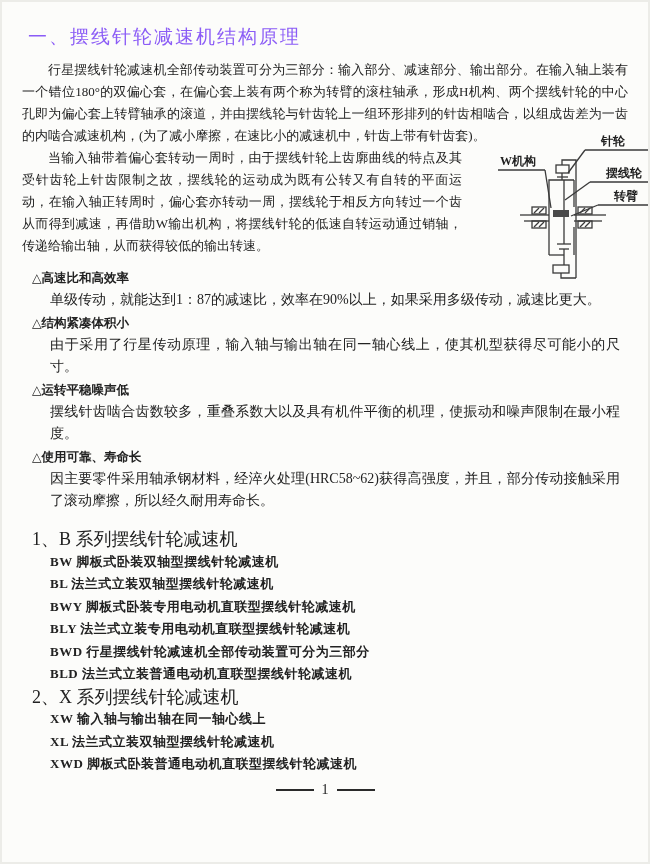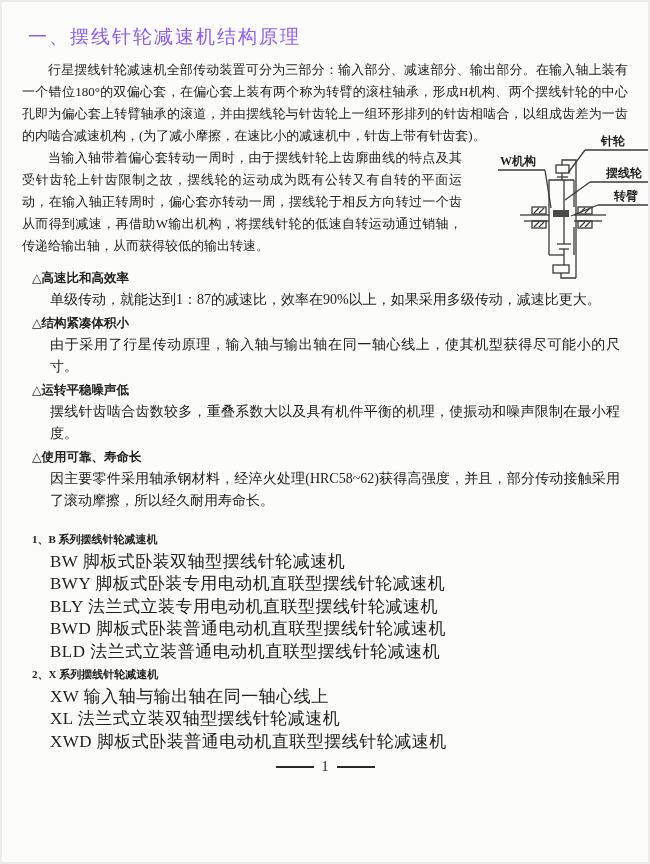--- a/index.html
+++ b/index.html
@@ -44,25 +44,25 @@
   .feature-title.hang{
     padding-left:22px;text-indent:-12.5px;font-weight:bold;max-width:600px;
   }
   .feature-body{
     font-size:14px;line-height:22px;text-align:justify;
     margin-left:28px;max-width:570px;
   }
   .sec2-block{margin-top:10px;}
   .sec3-block{margin-top:16px;}
   .model-group-label{
-    font-size:11px;line-height:22.5px;font-weight:bold;
+    font-size:18px;line-height:22.5px;font-weight:normal;
     margin-left:10px;
   }
   .model-item{
-    font-size:17px;line-height:22.5px;font-weight:normal;
+    font-size:13px;line-height:22.5px;font-weight:bold;
     margin-left:28px;letter-spacing:0.5px;
   }
   .page-footer{
     display:flex;align-items:center;justify-content:center;
     gap:8px;margin-top:6px;
   }
   .footer-line{width:38px;height:2px;background:#2a2a2a;}
   .footer-num{font-size:14px;color:#1a1a1a;}
   .diag-label{font-size:12px;font-weight:bold;fill:#1f1f1f;font-family:"Liberation Serif","DejaVu Serif",serif;}
 </style>
@@ -159,23 +159,24 @@
       <div class="feature-body">因主要零件采用轴承钢材料，经淬火处理(HRC58~62)获得高强度，并且，部分传动接触采用了滚动摩擦，所以经久耐用寿命长。</div>
     </div>
 
   </div>
 
   <div class="sec3-block">
 
     <div>
       <div class="model-group-label">1、B 系列摆线针轮减速机</div>
       <div class="model-item">BW 脚板式卧装双轴型摆线针轮减速机</div>
+      <div class="model-item">BL 法兰式立装双轴型摆线针轮减速机</div>
       <div class="model-item">BWY 脚板式卧装专用电动机直联型摆线针轮减速机</div>
       <div class="model-item">BLY 法兰式立装专用电动机直联型摆线针轮减速机</div>
-      <div class="model-item">BWD 脚板式卧装普通电动机直联型摆线针轮减速机</div>
+      <div class="model-item">BWD 行星摆线针轮减速机全部传动装置可分为三部分</div>
       <div class="model-item">BLD 法兰式立装普通电动机直联型摆线针轮减速机</div>
     </div>
 
     <div>
       <div class="model-group-label">2、X 系列摆线针轮减速机</div>
       <div class="model-item">XW 输入轴与输出轴在同一轴心线上</div>
       <div class="model-item">XL 法兰式立装双轴型摆线针轮减速机</div>
       <div class="model-item">XWD 脚板式卧装普通电动机直联型摆线针轮减速机</div>
     </div>
   </div>

